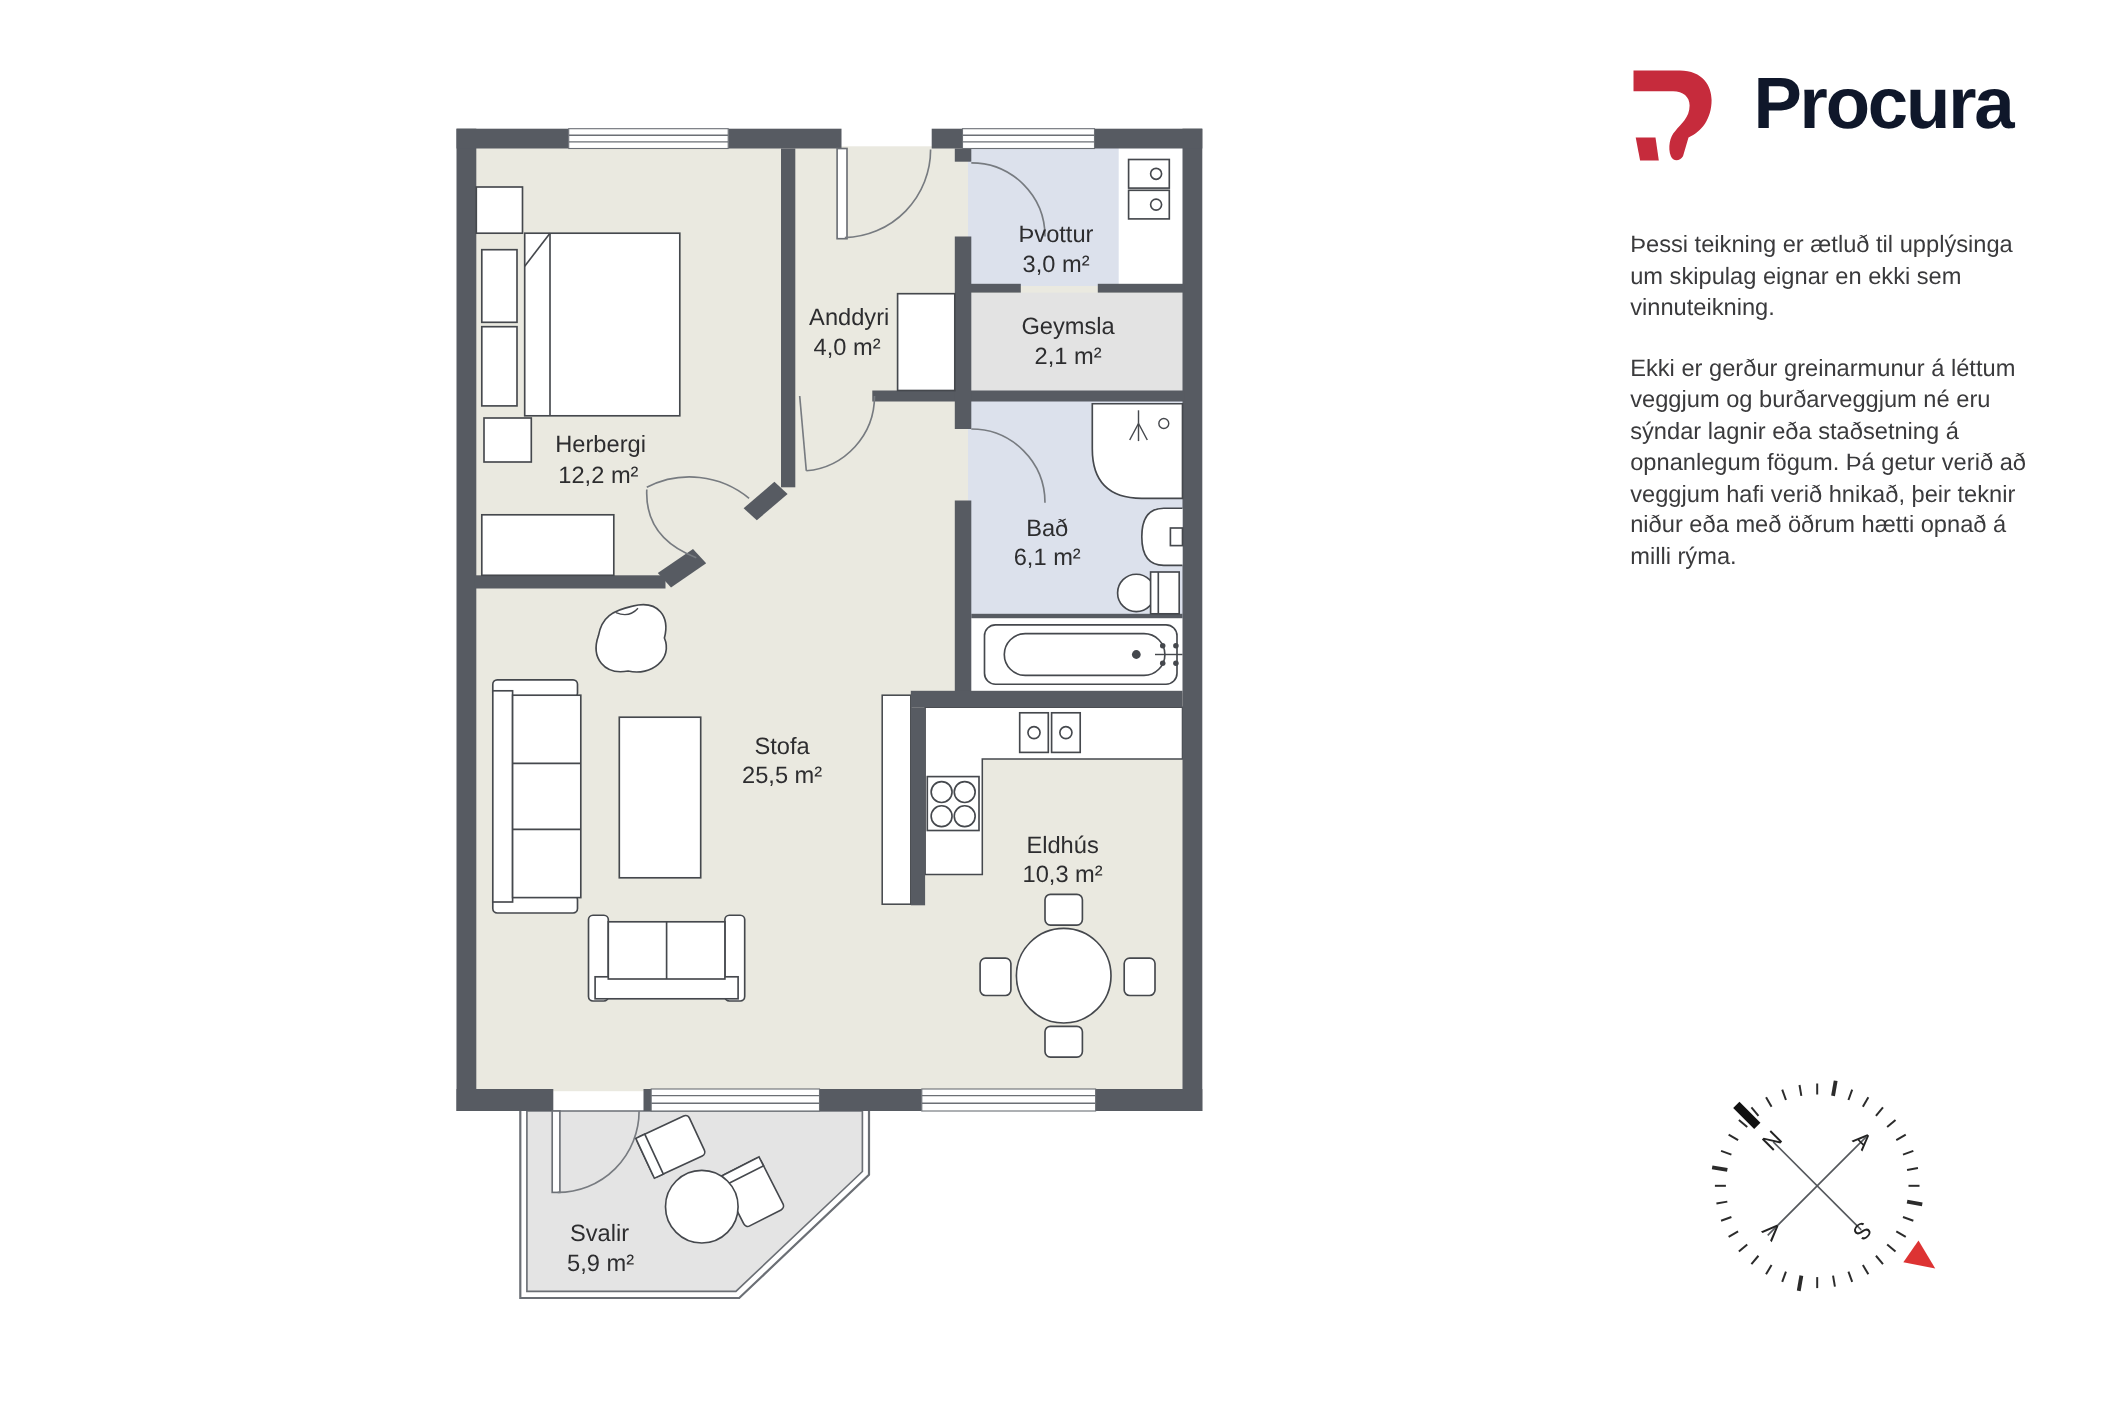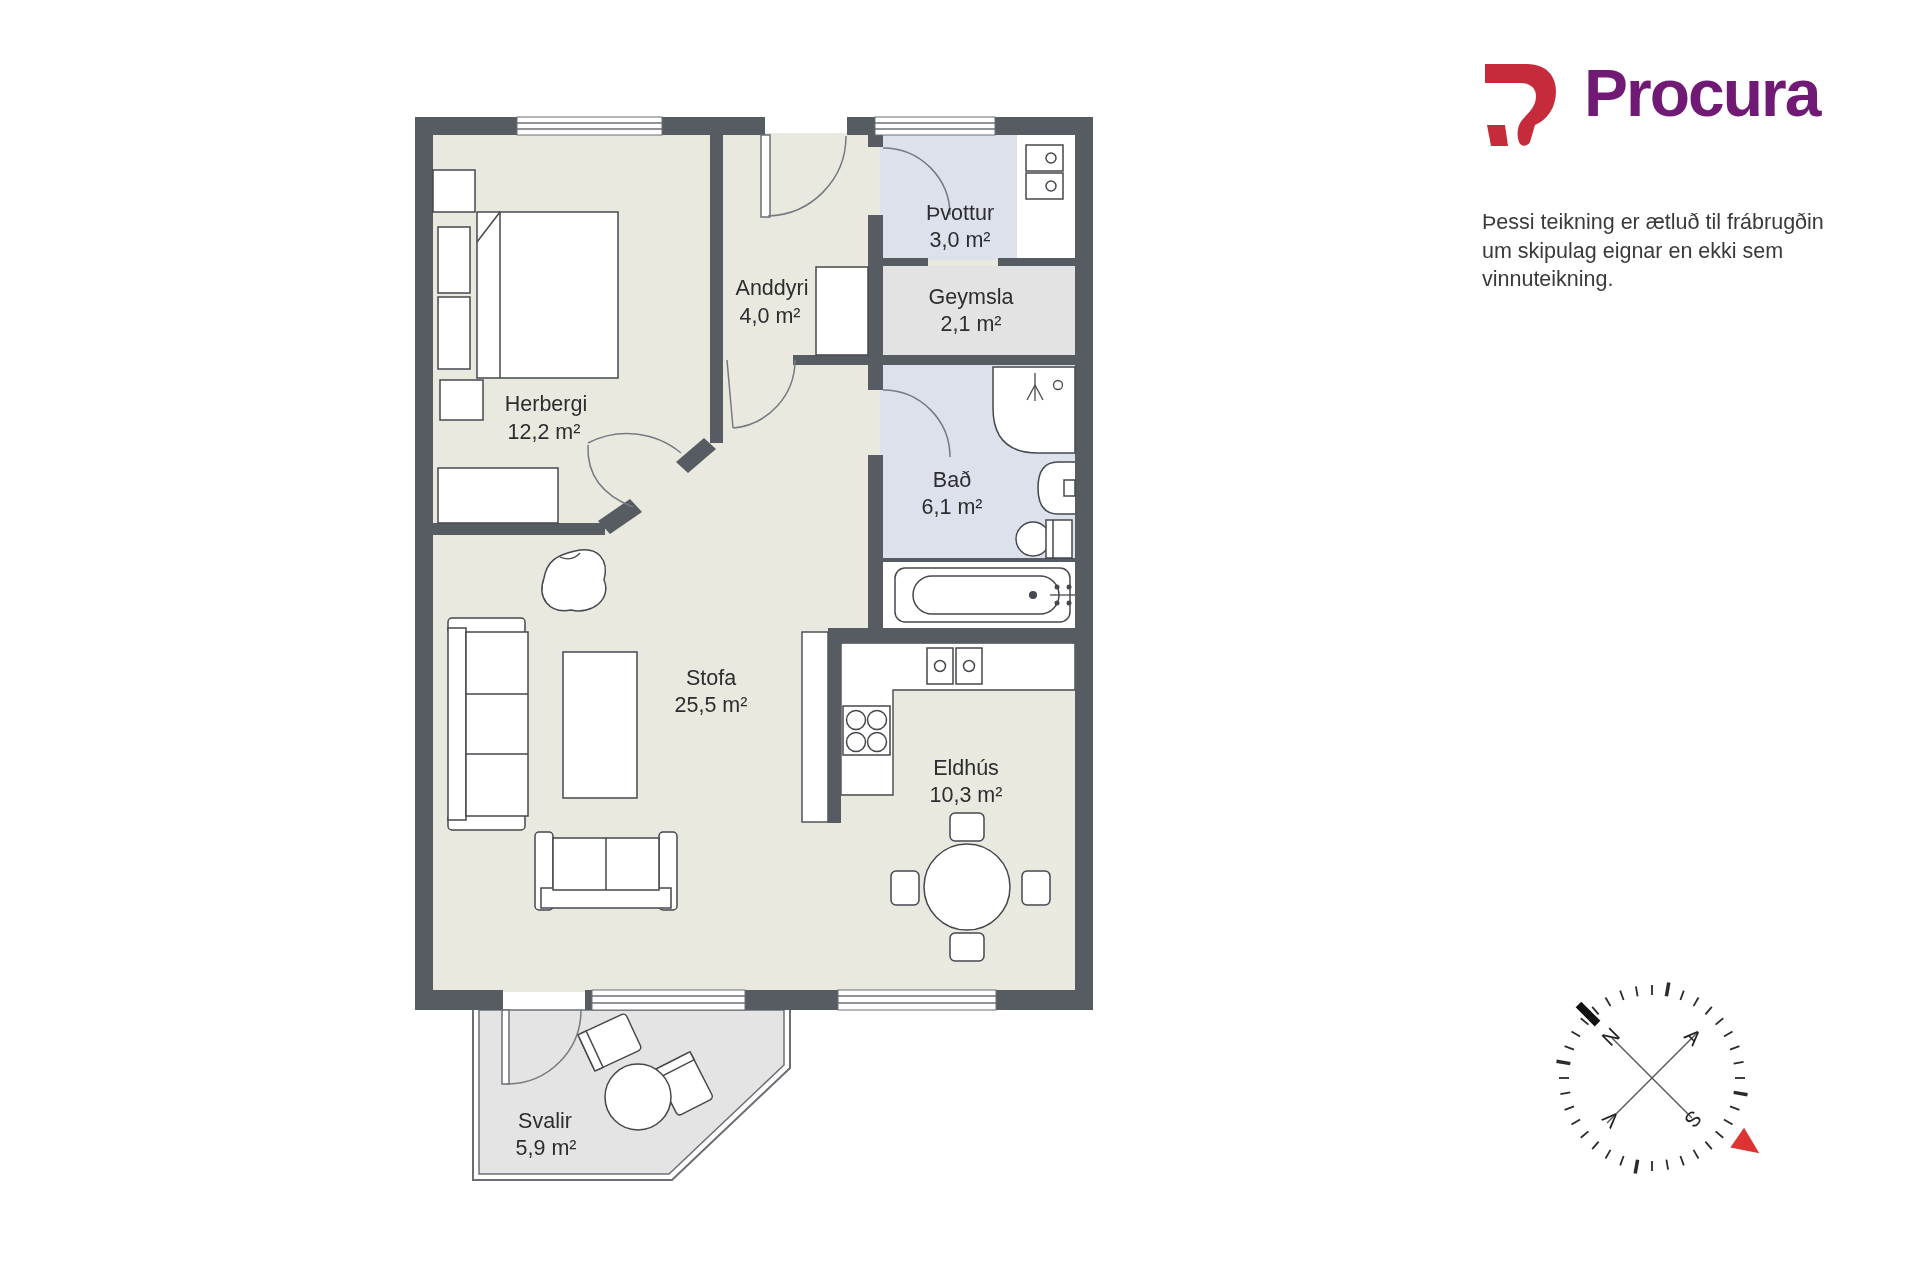--- a/index.html
+++ b/index.html
@@ -1,21 +1,21 @@
 <!DOCTYPE html>
 <html><head>
 <meta charset="utf-8">
 <style>
   html,body{margin:0;padding:0;background:#fff;}
   .page{position:relative;width:1920px;height:1280px;background:#fff;overflow:hidden;
         font-family:"Liberation Sans", sans-serif;}
   #plan-svg{position:absolute;left:0;top:0;}
   .logo{position:absolute;left:1480px;top:58px;display:flex;align-items:flex-start;}
-  .logo-text{margin-left:22px;margin-top:2px;font-size:66px;font-weight:700;
-             letter-spacing:-2px;color:#701a75;line-height:1;}
+  .logo-text{margin-left:32px;margin-top:2px;font-size:66px;font-weight:700;
+             letter-spacing:-2px;color:#0f172a;line-height:1;}
   .disclaimer{position:absolute;left:1482px;top:208px;width:400px;
               font-size:21.5px;line-height:28.5px;color:#3a3a3c;}
   .disclaimer p{margin:0 0 27px 0;white-space:pre-line;}
   .room-name{font-size:21.5px;fill:#2d2d2f;}
   .room-area{font-size:21.5px;fill:#2d2d2f;}
   text{font-family:"Liberation Sans", sans-serif;}
 </style>
 </head>
 <body>
 
@@ -297,18 +297,25 @@
 
   <div class="logo">
     <svg width="82" height="92" viewBox="0 0 82 92">
       <path d="M5,6 L47,6 C68,6 76,20 76,33 C76,50 67,62 55,67 L50,84 C47,89 41,89 39,84 C36,76 38,66 43,61 C48,55 56,49 56,38 C56,30 50,25 41,25 L5,25 Z" fill="#c62b3c"></path>
       <path d="M7,67 L25,67 L28,88 L11,88 Z" fill="#c62b3c"></path>
     </svg>
     <div class="logo-text">Procura</div>
   </div>
 
   <div class="disclaimer">
-    <p>Þessi teikning er ætluð til frábrugðin
+    <p>Þessi teikning er ætluð til upplýsinga
 um skipulag eignar en ekki sem
 vinnuteikning.</p>
+    <p>Ekki er gerður greinarmunur á léttum
+veggjum og burðarveggjum né eru
+sýndar lagnir eða staðsetning á
+opnanlegum fögum. Þá getur verið að
+veggjum hafi verið hnikað, þeir teknir
+niður eða með öðrum hætti opnað á
+milli rýma.</p>
   </div>
 
 </div>
 
 </body></html>

